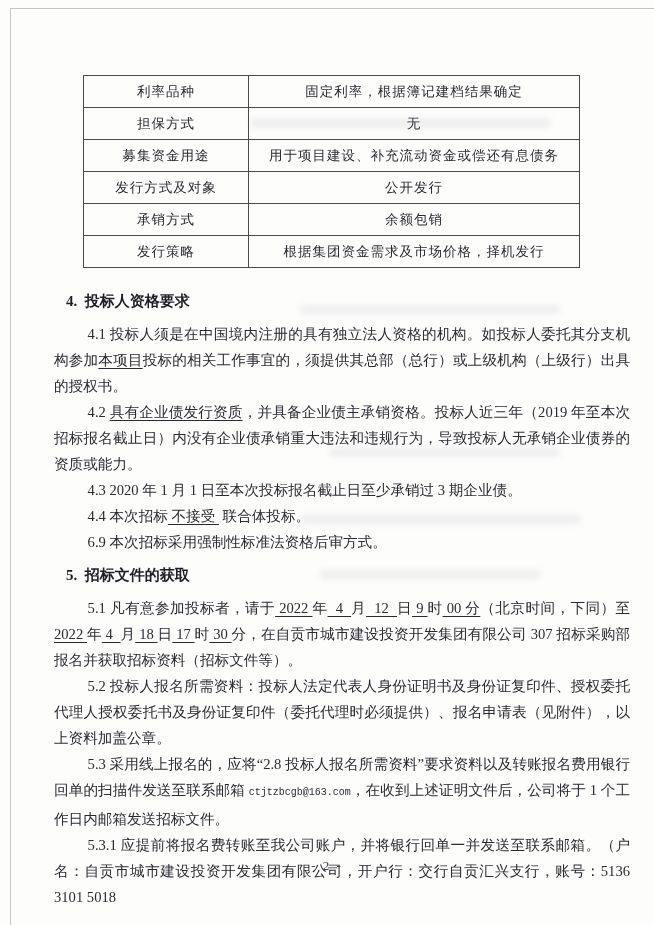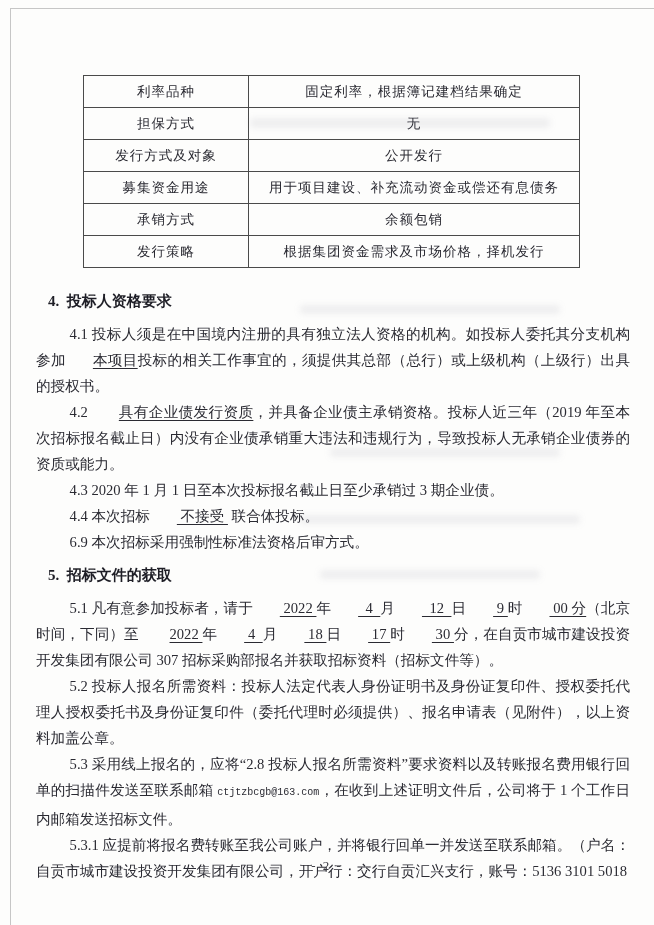--- a/index.html
+++ b/index.html
@@ -29,34 +29,34 @@
     height:31px;
     text-align:center;
     vertical-align:middle;
     font-size:13.5px;
     padding:0 6px;
     letter-spacing:1px;
   }
   td.col-label { width:152px; }
 
   .doc-body {
-    margin:20px 24px 0 36px;
+    margin:20px 24px 0 54px;
     font-size:14.6px;
     line-height:26px;
     text-align:justify;
   }
   .sec-heading {
     font-size:15px;
     font-weight:bold;
     margin:7px 0 7px 12px;
     white-space:pre-wrap;
     color:#1e1e26;
   }
   .doc-body p { margin:0; text-indent:2.3em; }
-  .u { text-decoration:underline; text-underline-offset:3px; white-space:pre-wrap;padding-left:27px; }
+  .u { text-decoration:underline; text-underline-offset:3px; white-space:pre-wrap; }
   .b { font-weight:normal; }
   .mono { font-family:"Liberation Mono","DejaVu Sans Mono",monospace; font-size:10px; }
 
   .page-number {
     position:absolute;
     top:858px; left:0; right:0;
     text-align:center;
     font-size:13px;
     letter-spacing:2px;
     color:#3a3a42;
@@ -79,26 +79,26 @@
     <tbody>
       <tr>
         <td class="col-label">利率品种</td>
         <td>固定利率，根据簿记建档结果确定</td>
       </tr>
       <tr>
         <td class="col-label">担保方式</td>
         <td>无</td>
       </tr>
       <tr>
+        <td class="col-label">募集资金用途</td>
+        <td>用于项目建设、补充流动资金或偿还有息债务</td>
+      </tr>
+      <tr>
         <td class="col-label">发行方式及对象</td>
         <td>公开发行</td>
-      </tr>
-      <tr>
-        <td class="col-label">募集资金用途</td>
-        <td>用于项目建设、补充流动资金或偿还有息债务</td>
       </tr>
       <tr>
         <td class="col-label">承销方式</td>
         <td>余额包销</td>
       </tr>
       <tr>
         <td class="col-label">发行策略</td>
         <td>根据集团资金需求及市场价格，择机发行</td>
       </tr>
     </tbody>

